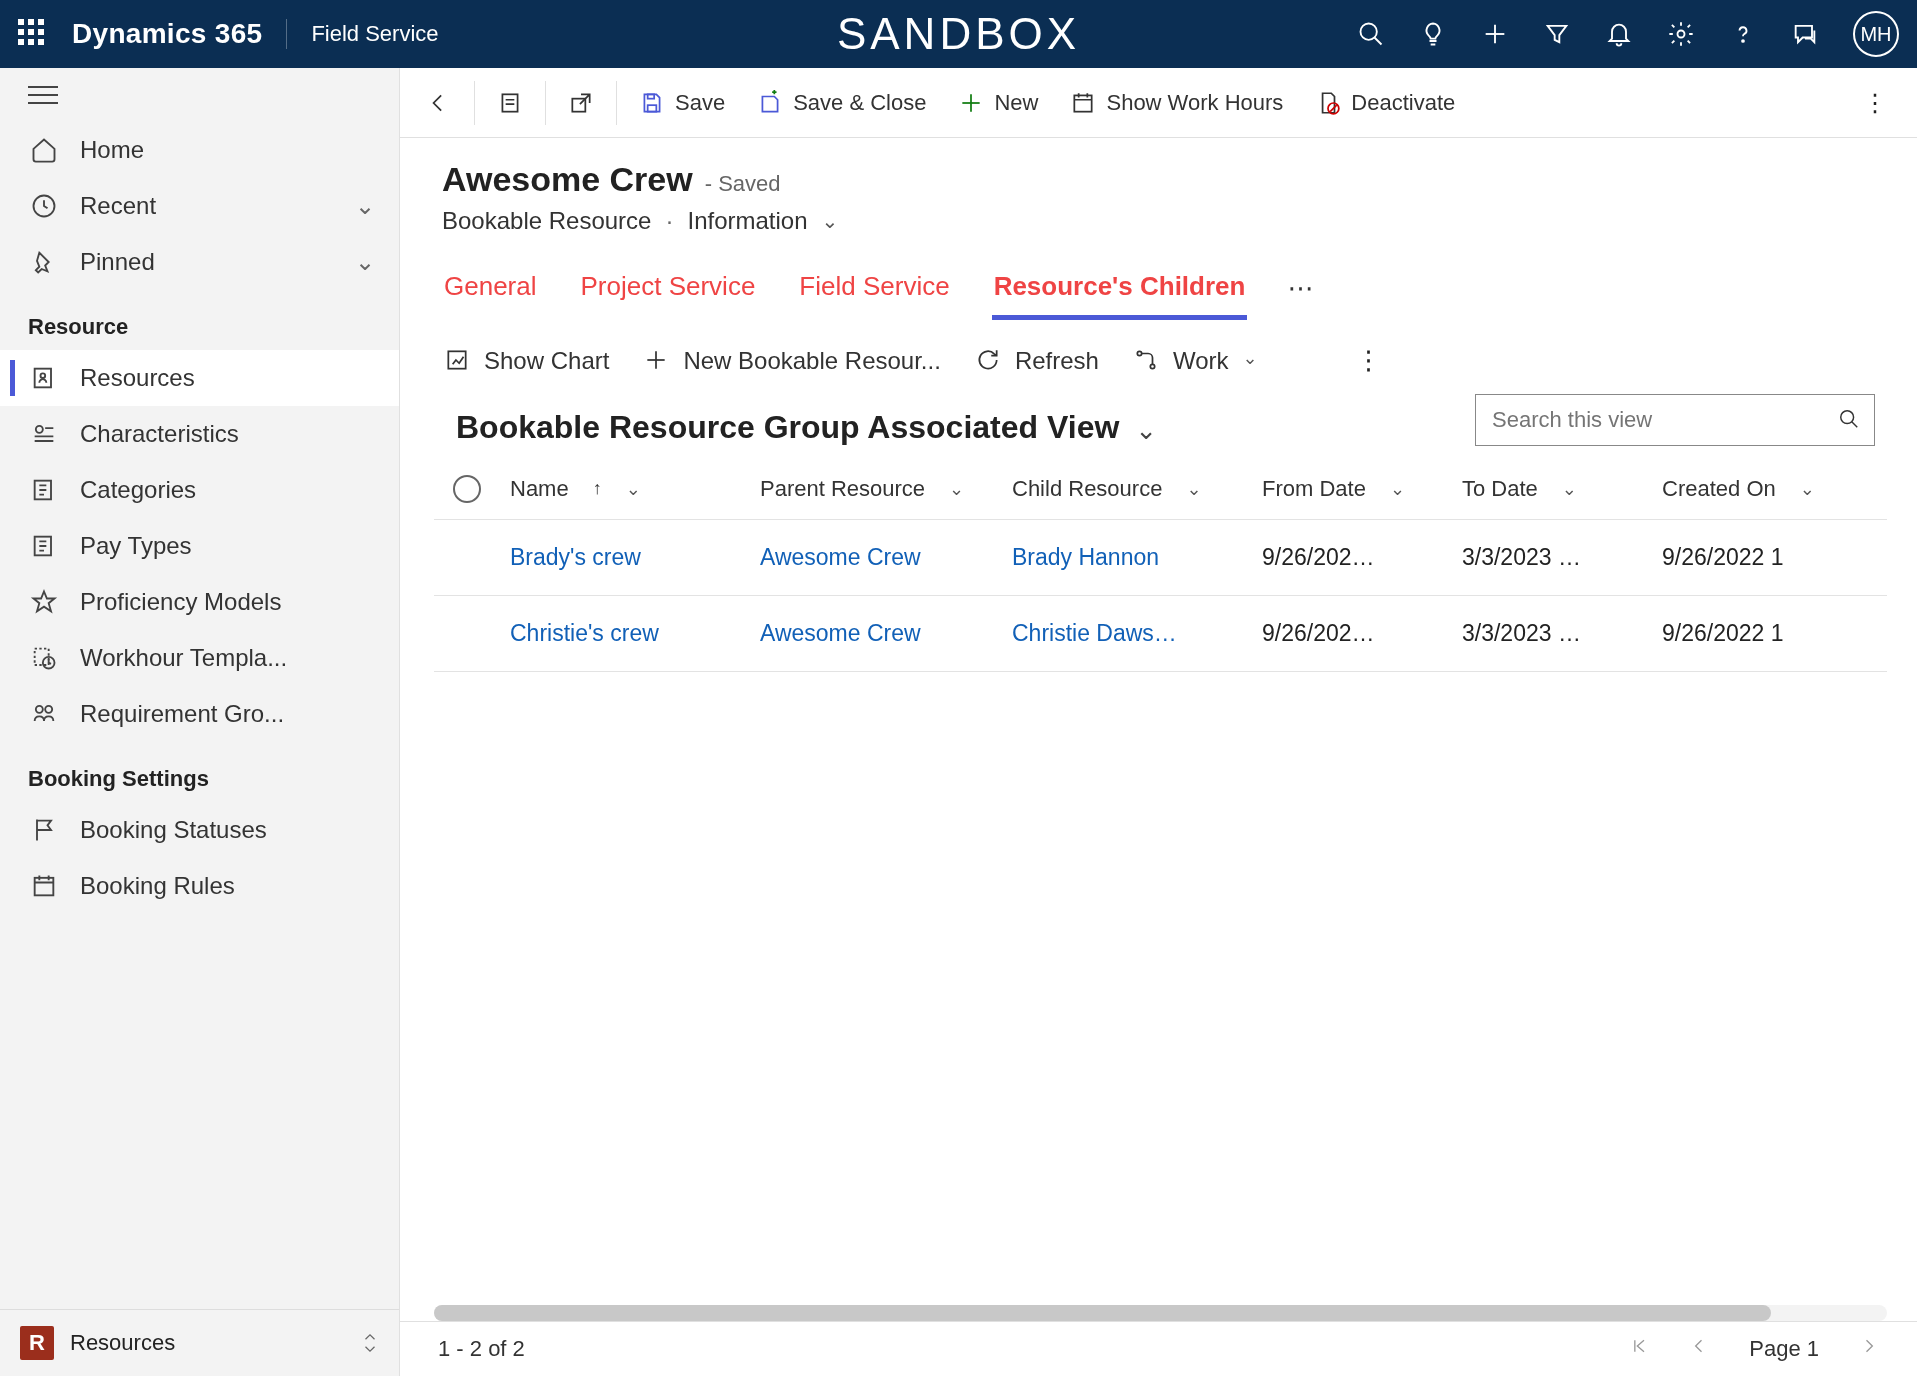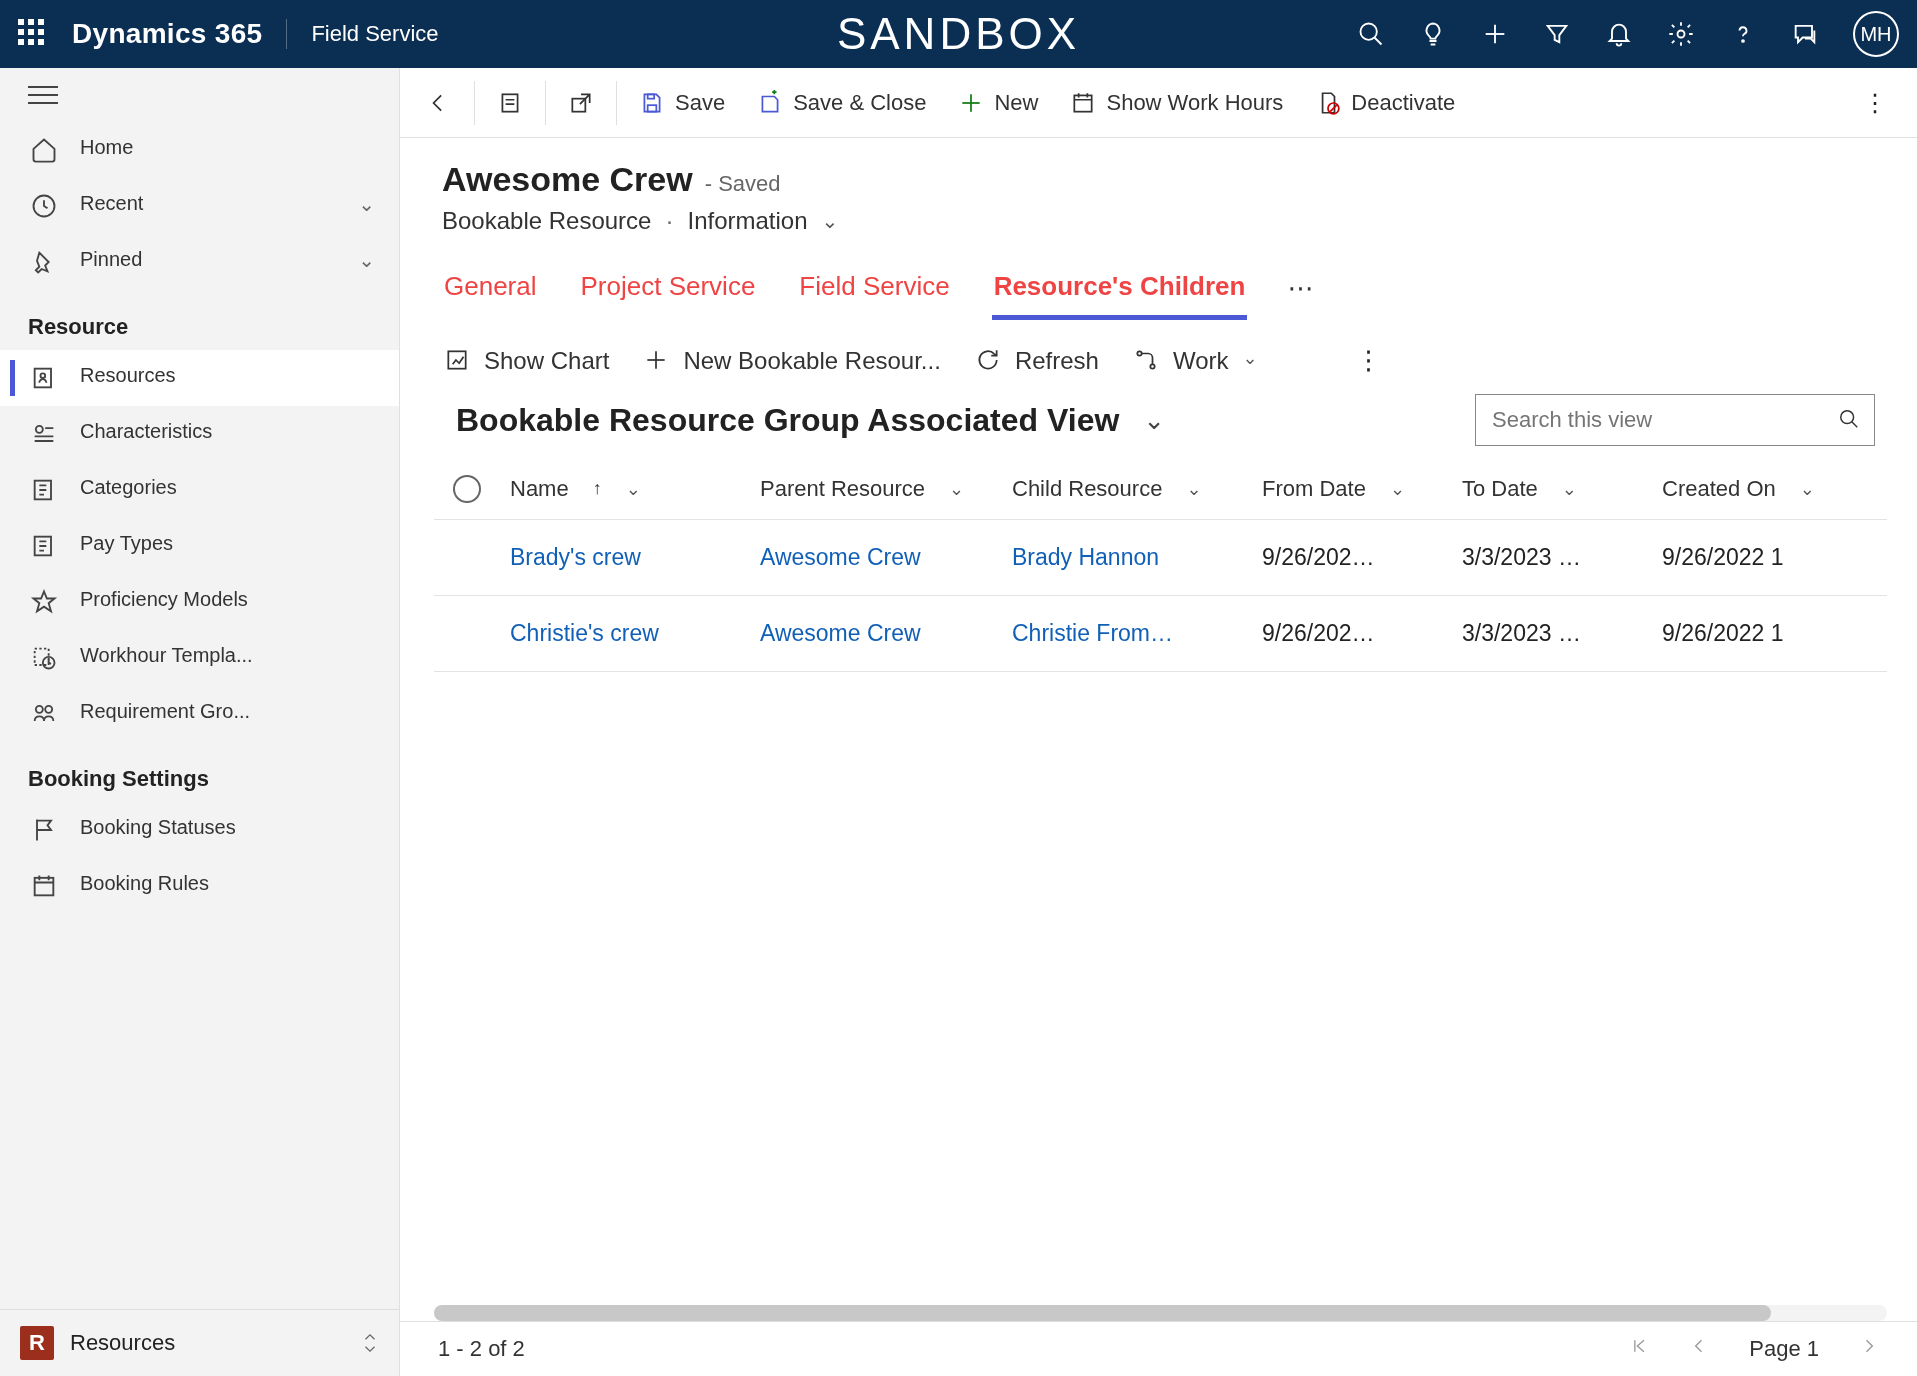--- a/index.html
+++ b/index.html
@@ -19,21 +19,21 @@
   .top-icon { width:28px; height:28px; display:flex; align-items:center; justify-content:center; cursor:pointer; }
   .avatar { width:46px; height:46px; border:2px solid #fff; border-radius:50%; display:flex; align-items:center; justify-content:center; font-size:20px; cursor:pointer;}
 
   
   .layout { display:flex; height:calc(100% - 68px); }
   .sidebar { width:400px; background:#f3f3f3; border-right:1px solid #e0e0e0; display:flex; flex-direction:column; }
   .hamburger-row { padding:18px 20px 18px 28px; }
   .hamburger { display:flex; flex-direction:column; gap:6px; width:30px; cursor:pointer;}
   .hamburger span { height:2px; background:#444; }
   .side-scroll { overflow-y:auto; flex:1; padding-bottom:12px; }
-  .side-item { display:flex; align-items:flex-start; gap:22px; padding:14px 24px 14px 30px; font-size:20px; color:#333; cursor:pointer; position:relative;}
+  .side-item { display:flex; align-items:flex-start; gap:22px; padding:14px 24px 14px 30px; font-size:24px; color:#333; cursor:pointer; position:relative;}
   .side-item.active { background:#fff; }
   .side-item.active::before { content:""; position:absolute; left:10px; top:10px; bottom:10px; width:5px; background:#4b59d7; }
   .side-icon { width:28px; height:28px; display:flex; align-items:center; justify-content:center; color:#444;}
   .side-item .chev { margin-left:auto; color:#666; }
   .section-label { font-size:22px; font-weight:600; color:#222; padding:24px 24px 10px 28px; }
   .side-bottom { border-top:1px solid #ddd; display:flex; align-items:center; gap:16px; padding:16px 20px; font-size:22px;}
   .side-bottom .sq { width:34px; height:34px; background:#9b2e1c; color:#fff; display:flex; align-items:center; justify-content:center; font-weight:600; border-radius:2px;}
   .side-bottom .updown { margin-left:auto; display:flex; flex-direction:column; gap:2px; color:#666; cursor:pointer;}
 
   .main { flex:1; display:flex; flex-direction:column; min-width:0;}
@@ -62,21 +62,21 @@
   .tab.active { font-weight:600; }
   .tab.active::after { content:""; position:absolute; left:0; right:0; bottom:0; height:5px; background:#4b59d7; }
   .tabs .more { font-size:26px; color:#333; cursor:pointer;}
 
   
   .subbar { display:flex; align-items:center; gap:34px; padding:24px 42px 8px 44px; }
   .sub-btn { display:flex; gap:14px; font-size:24px; color:#333; cursor:pointer; }
   .subbar .overflow-dots { font-size:26px; cursor:pointer;}
 
   
-  .view-row { display:flex; align-items:center; gap:24px; padding:10px 42px 12px 56px; }
+  .view-row { display:flex; align-items:flex-end; gap:16px; padding:10px 42px 12px 56px; }
   .view-title { font-size:32px; font-weight:600; }
   .view-row .chev { font-size:26px; color:#444; }
   .search-box { margin-left:auto; display:flex; align-items:center; border:1px solid #888; width:400px; height:52px; padding:0 14px; }
   .search-box input { flex:1; border:none; outline:none; font-size:22px; color:#555; background:transparent;}
   .search-box .sicon { color:#333; }
 
   
   .grid { padding:0 30px 0 34px; }
   .grid-head, .grid-row { display:flex; align-items:center; border-bottom:1px solid #e3e3e3; }
   .grid-head { font-size:22px; color:#333; font-weight:400; height:62px;}
@@ -509,21 +509,21 @@
         <div class="cell c-parent link">Awesome Crew</div>
         <div class="cell c-child link">Brady Hannon</div>
         <div class="cell c-from">9/26/202…</div>
         <div class="cell c-to">3/3/2023 …</div>
         <div class="cell c-created">9/26/2022 1</div>
       </div>
       <div class="grid-row">
         <div class="cell sel"></div>
         <div class="cell c-name link">Christie's crew</div>
         <div class="cell c-parent link">Awesome Crew</div>
-        <div class="cell c-child link">Christie From…</div>
+        <div class="cell c-child link">Christie Daws…</div>
         <div class="cell c-from">9/26/202…</div>
         <div class="cell c-to">3/3/2023 …</div>
         <div class="cell c-created">9/26/2022 1</div>
       </div>
     </div>
 
     <div style="flex:1"></div>
     <div class="hscroll">
         <div class="thumb"></div>
       </div>

